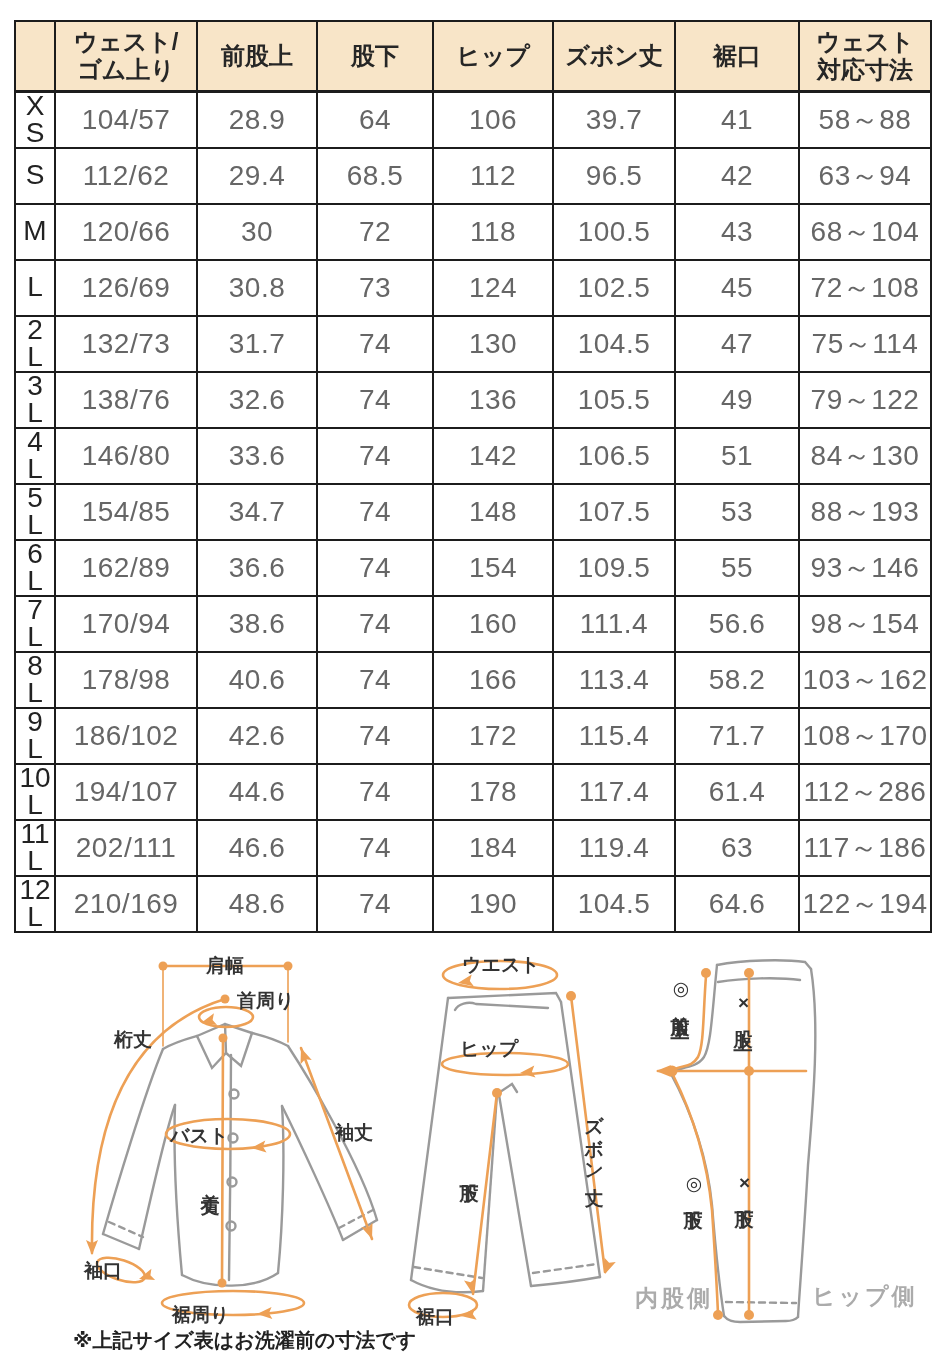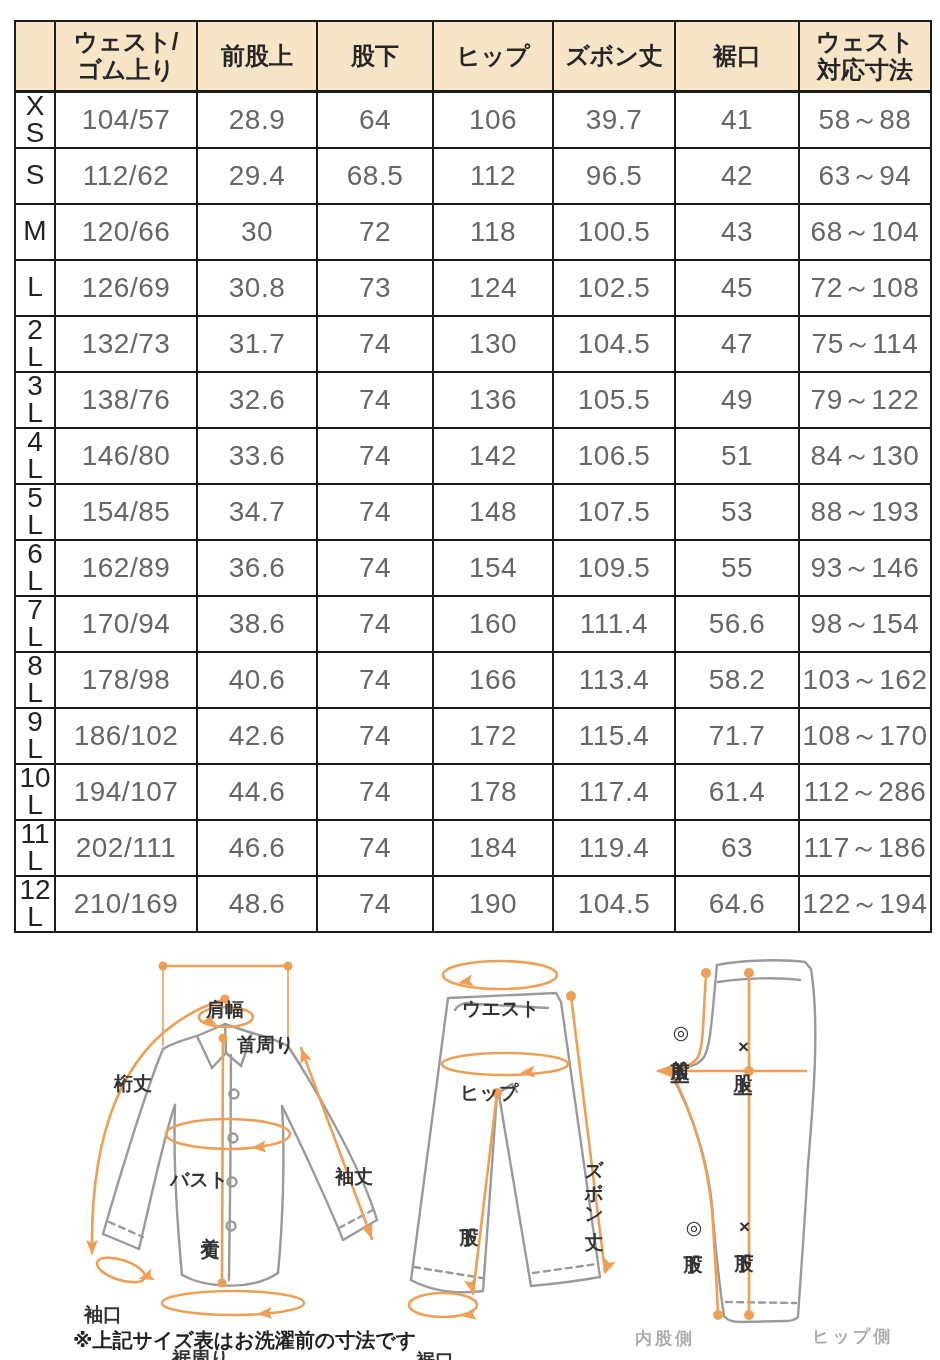--- a/index.html
+++ b/index.html
@@ -11,23 +11,23 @@
   table.size th,table.size td{border:2px solid #1c1c1c;text-align:center;vertical-align:middle;padding:0;overflow:hidden;}
   table.size thead th{background:#F8E5C8;color:#262626;font-weight:bold;font-size:24px;
         line-height:1.18;height:68px;white-space:pre-line;border-bottom-width:3px;}
   table.size tbody tr{height:56px;}
   table.size tbody td{color:#666;font-size:28px;font-weight:normal;letter-spacing:0.5px;}
   table.size tbody th.size-cell{background:#fff;color:#222;font-size:28px;font-weight:normal;
         line-height:0.95;white-space:pre-line;}
 
   
   .diag{position:absolute;}
-  .lbl{position:absolute;font-weight:bold;font-size:19px;color:#333;line-height:1.05;white-space:pre;margin-top:44px;}
+  .lbl{position:absolute;font-weight:bold;font-size:19px;color:#333;line-height:1.05;white-space:pre;}
   .vert{writing-mode:vertical-rl;text-orientation:upright;letter-spacing:2px;}
-  .muted{color:#ABABAB;font-size:17px;letter-spacing:3px;}
+  .muted{color:#ABABAB;font-size:23px;letter-spacing:3px;}
   .note{position:absolute;left:73px;top:1327px;font-size:20px;font-weight:bold;color:#222;}
 </style>
 </head>
 <body>
 
 <div class="page">
 
   <table class="size">
     <colgroup>
       <col style="width:40px">

